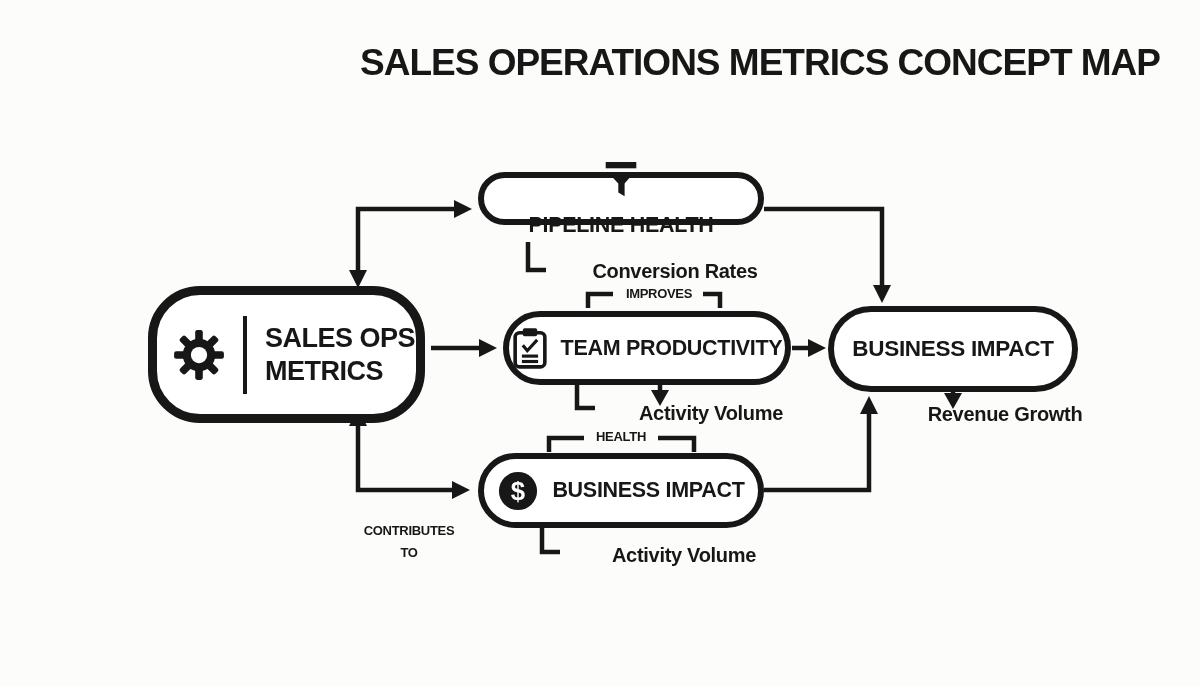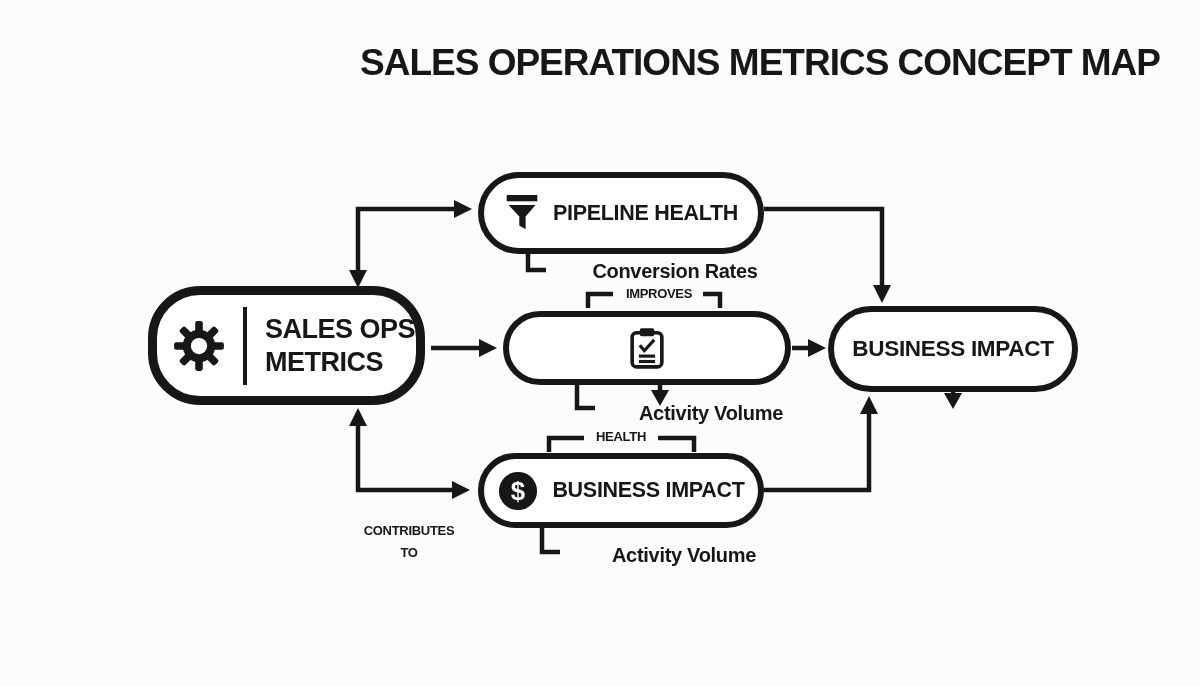--- a/index.html
+++ b/index.html
@@ -17,27 +17,27 @@
   .wires { position:absolute; left:0; top:0; width:1200px; height:686px; }
   .stroke { stroke:var(--ink); fill:none; stroke-width:4.5; }
   .fillp  { fill:var(--ink); }
   .node {
     position:absolute; box-sizing:border-box; background:#fff;
     border:6px solid var(--ink); border-radius:48px;
     display:flex; align-items:center; justify-content:center; gap:13px;
   }
   .node-label { font-weight:700; font-size:21.5px; letter-spacing:-0.3px; white-space:nowrap; }
   #node-sales-ops {
-    left:148px; top:286px; width:277px; height:119px;
+    left:148px; top:286px; width:277px; height:137px;
     border-width:9px; border-radius:52px; justify-content:flex-start;
     padding-left:16px; gap:18px;
   }
   #node-sales-ops .vdivider { width:4px; height:78px; background:var(--ink); }
   .so-text { font-weight:700; font-size:27px; line-height:33px; letter-spacing:-0.5px; }
-  #node-pipeline-health   { left:478px; top:172px; width:286px; height:82px; }
+  #node-pipeline-health   { left:478px; top:172px; width:286px; height:53px;flex-direction:column; }
   #node-team-productivity { left:503px; top:311px; width:288px; height:74px; }
   #node-business-impact-mid   { left:478px; top:453px; width:286px; height:75px; }
   #node-business-impact-right { left:828px; top:306px; width:250px; height:86px; }
   #node-business-impact-right .node-label { font-size:22.5px; }
   .lbl {
     position:absolute; font-weight:700; white-space:nowrap;
     transform:translateX(-50%); text-align:center;
   }
   .lbl-big   { font-size:20px; letter-spacing:-0.3px;margin-left:48px; }
   .lbl-small { font-size:13px; letter-spacing:-0.3px; }
@@ -143,20 +143,21 @@
   </div>
 
   <div class="node" id="node-team-productivity">
     <svg class="icon" width="36" height="44" viewBox="0 0 40 48">
       <rect x="3.5" y="7" width="33" height="38" rx="5" fill="none" stroke="#171717" stroke-width="4"></rect>
       <rect class="fillp" x="12" y="2" width="16" height="9" rx="2"></rect>
       <polyline points="12,21 17,27 28,15" fill="none" stroke="#171717" stroke-width="3.5"></polyline>
       <line x1="11" y1="33" x2="29" y2="33" stroke="#171717" stroke-width="3.5"></line>
       <line x1="11" y1="39" x2="29" y2="39" stroke="#171717" stroke-width="3.5"></line>
     </svg>
+    <span class="node-label">TEAM PRODUCTIVITY</span>
   </div>
 
   <div class="node" id="node-business-impact-mid">
     <svg class="icon" width="42" height="42" viewBox="0 0 44 44">
       <circle class="fillp" cx="22" cy="22" r="20"></circle>
       <text x="22" y="31" text-anchor="middle" font-size="27" font-weight="bold" fill="#ffffff" font-family="Liberation Sans, sans-serif">$</text>
     </svg>
     <span class="node-label">BUSINESS IMPACT</span>
   </div>
 
@@ -166,14 +167,15 @@
 
   <div class="lbl lbl-big" id="lbl-conversion-rates">Conversion Rates</div>
   <div class="lbl lbl-small" id="lbl-improves">IMPROVES</div>
   <div class="lbl lbl-big" id="lbl-activity-volume-mid">Activity Volume</div>
   <div class="lbl lbl-small" id="lbl-drives">HEALTH</div>
   <div class="lbl lbl-big" id="lbl-activity-volume-bottom">Activity Volume</div>
   <div class="lbl lbl-small" id="lbl-contributes-to">
     <div>CONTRIBUTES</div>
     <div>TO</div>
   </div>
+  <div class="lbl lbl-big" id="lbl-revenue-growth">Revenue Growth</div>
 
 </div>
 
 </body></html>

